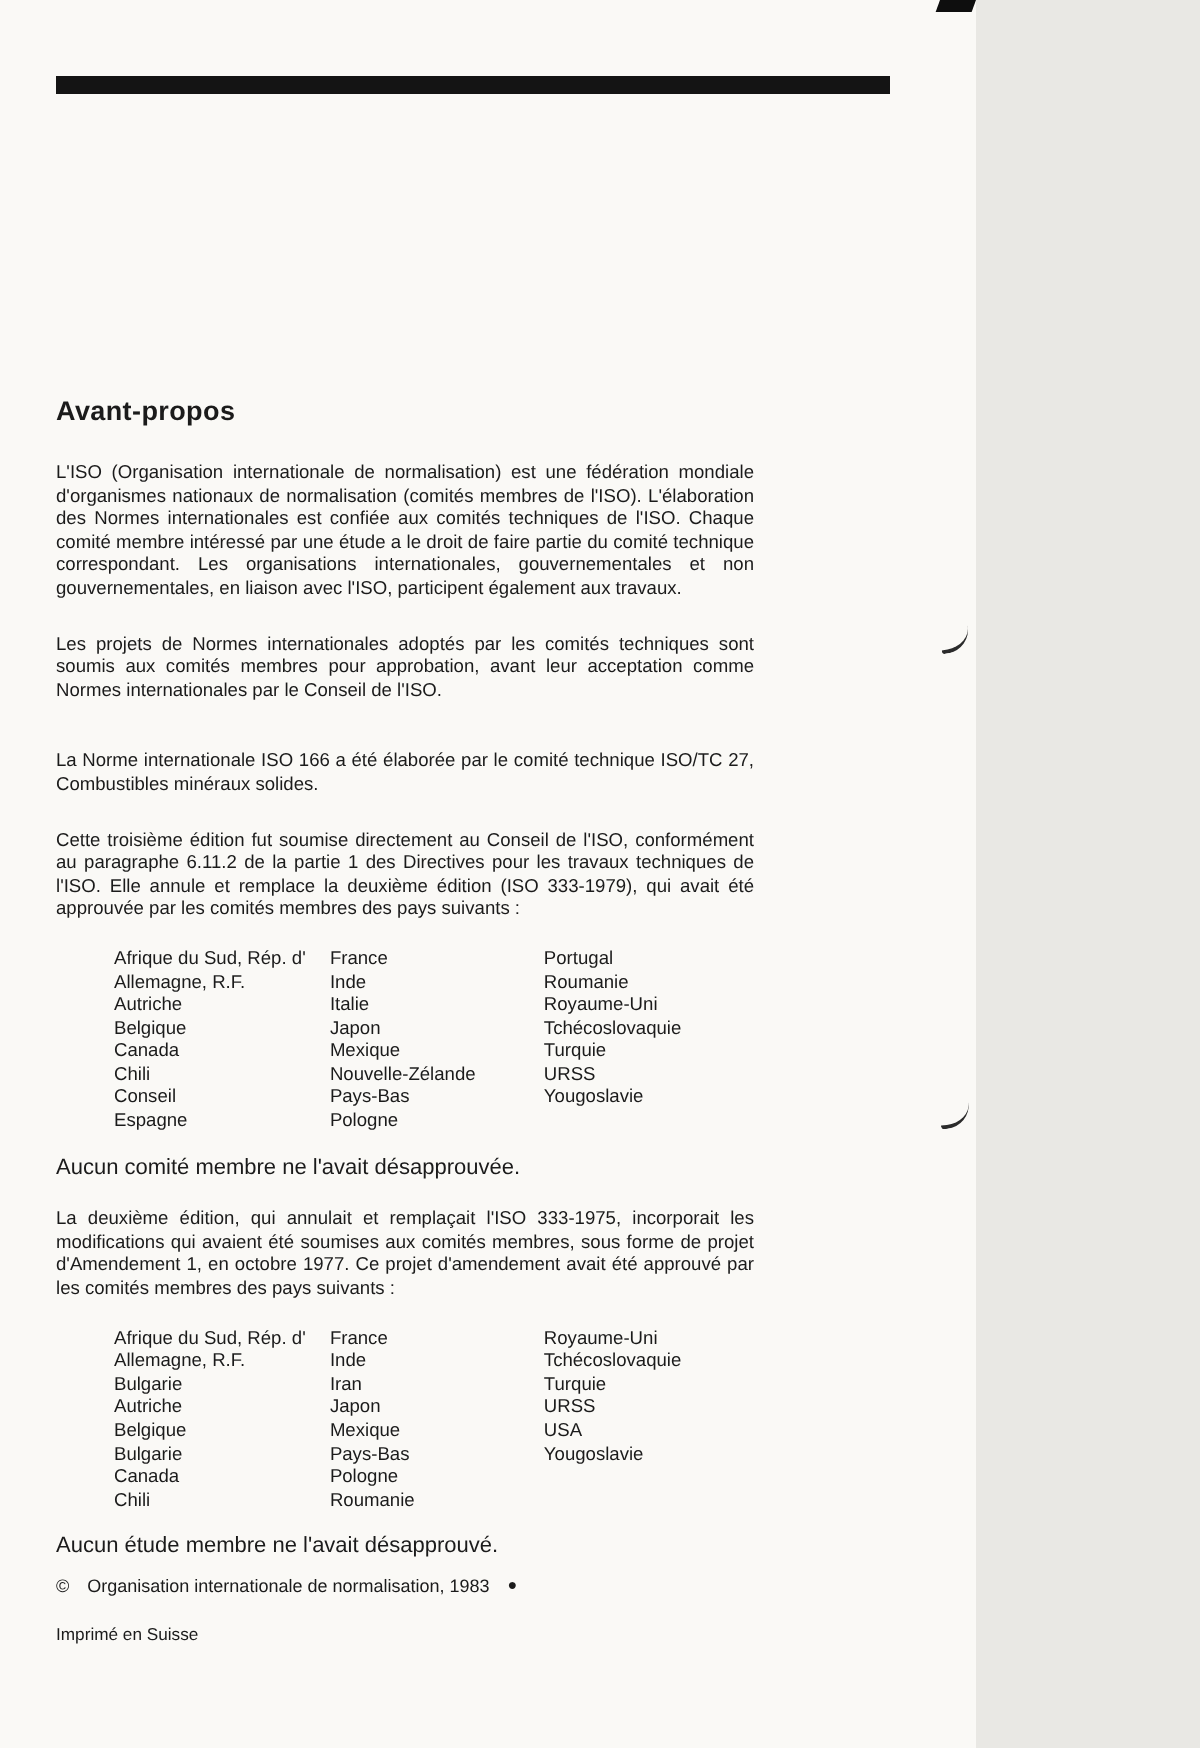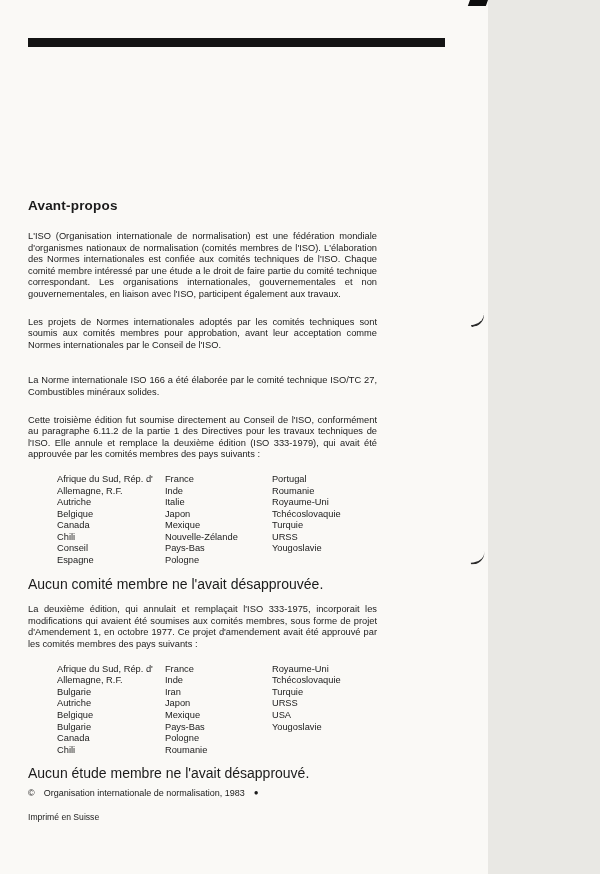--- a/index.html
+++ b/index.html
@@ -69,21 +69,21 @@
     display: flex;
     margin: -3px 0 12px 29px;
     font-size: 9.3px;
     line-height: 11.6px;
   }
   .countries .col1 { width: 113px; }
   .countries .col2 { width: 112px; }
   .countries .col3 { width: 110px; }
 
   .note {
-    font-size: 14px;
+    font-size: 11px;
     line-height: 11.6px;
     margin: 0 0 14px 0;
   }
   .note.last { margin-bottom: 0; }
 
   .footer-copyright {
     position: absolute;
     top: 788px;
     left: 28px;
     width: 420px;

